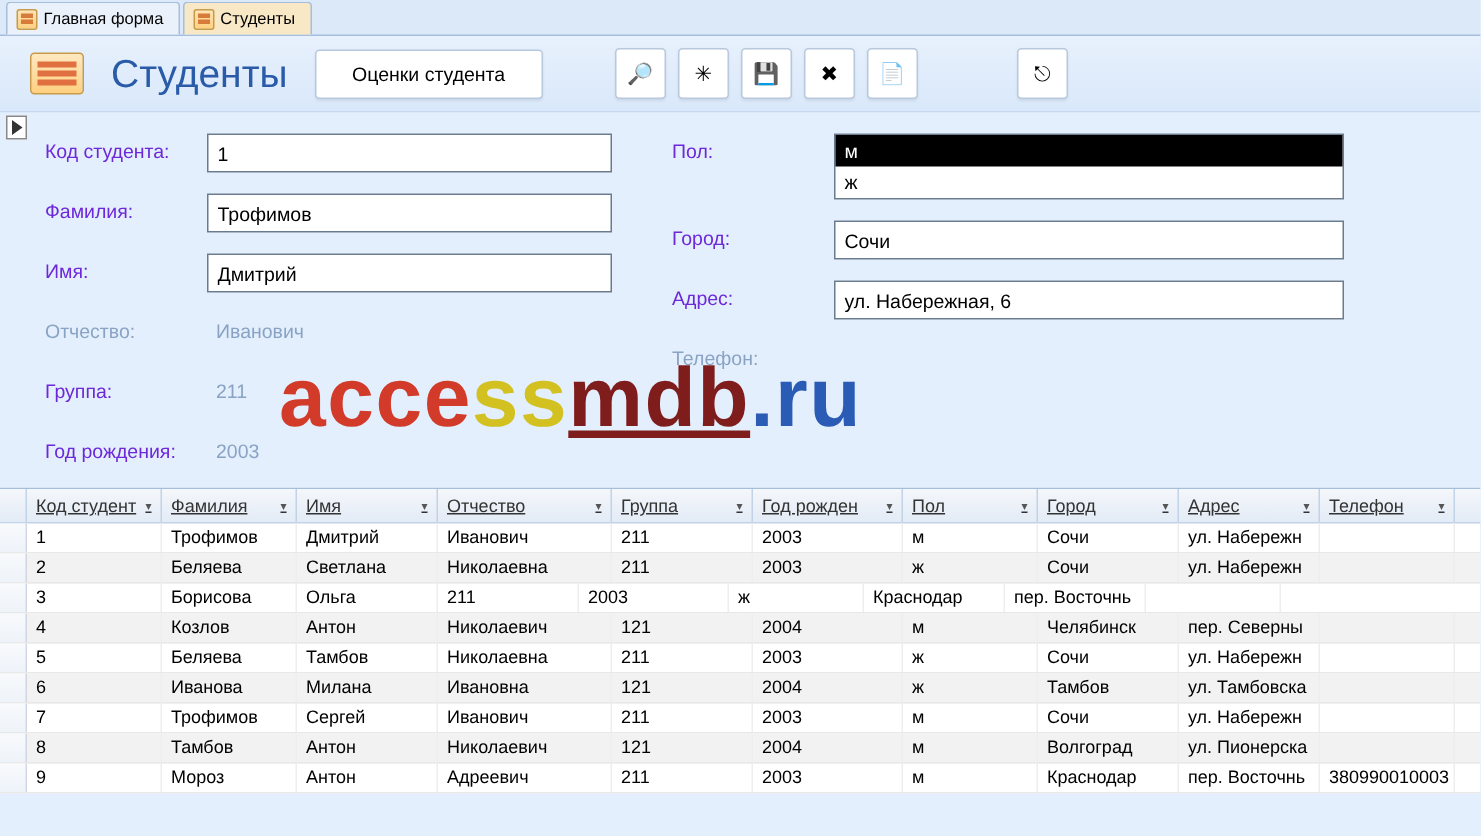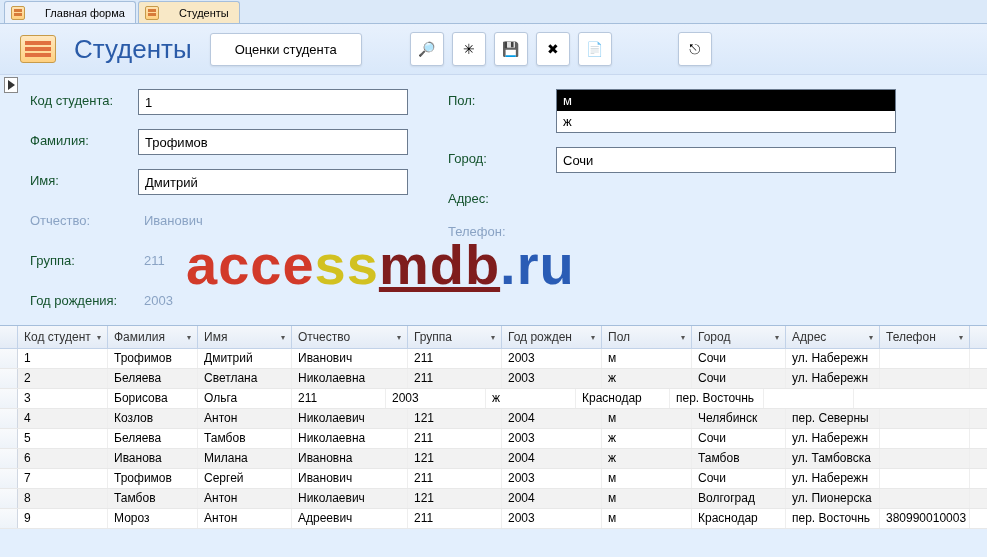--- a/index.html
+++ b/index.html
@@ -18,21 +18,21 @@
       align-items: flex-end;
       background: #dbe9f9;
       height: 24px;
       border-bottom: 1px solid #a5bedb;
       padding-left: 4px;
       gap: 2px;
     }
     .tab {
       display: flex;
       align-items: center;
-      gap: 20px;
+      gap: 4px;
       padding: 3px 10px 3px 6px;
       border: 1px solid #a5bedb;
       border-bottom: none;
       border-radius: 3px 3px 0 0;
       background: #f8e8c6;
       height: 22px;
       cursor: pointer;
       font-size: 11px;
       text-align: center;
     }
@@ -129,21 +129,21 @@
     .record-selector::after {
       content: "";
       border-top: 5px solid transparent;
       border-bottom: 5px solid transparent;
       border-left: 7px solid #333;
     }
     .form-col { display: flex; flex-direction: column; gap: 14px; }
     .form-row { display: flex; align-items: flex-start; gap: 8px; }
     .form-label {
       width: 100px;
-      color: #14532d;
+      color: #6d28d9;
       font-size: 13px;
       padding-top: 4px;
     }
     .form-label.dim { color: #8aa3c4; }
     .form-input {
       border: 1px solid #6b7b8f;
       background: #fff;
       padding: 4px 6px;
       font-size: 13px;
       width: 270px;
@@ -205,20 +205,21 @@
     }
     .ds-col-h {
       border-right: 1px solid #c2d2e8;
       padding: 4px 6px;
       position: relative;
       display: flex;
       align-items: center;
       justify-content: space-between;
       color: #333;
       cursor: pointer;
+      text-decoration: underline;
     }
     .ds-col-h .dd {
       font-size: 8px;
       color: #555;
       margin-left: 4px;
     }
     .ds-body { }
     .ds-row {
       display: flex;
       border-bottom: 1px solid #e8e8e8;
@@ -319,20 +320,21 @@
         <div class="listbox-item selected">м</div>
         <div class="listbox-item">ж</div>
       </div>
     </div>
     <div class="form-row">
       <div class="form-label">Город:</div>
       <input class="form-input wide" value="Сочи" style="">
     </div>
     <div class="form-row">
       <div class="form-label">Адрес:</div>
+      <input class="form-input wide" value="ул. Набережная, 6" style="">
     </div>
     <div class="form-row">
       <div class="form-label dim">Телефон:</div>
     </div>
   </div>
 </div>
 
 <div class="watermark">
   <span class="wm-red">acce</span>
   <span class="wm-yel">ss</span>

